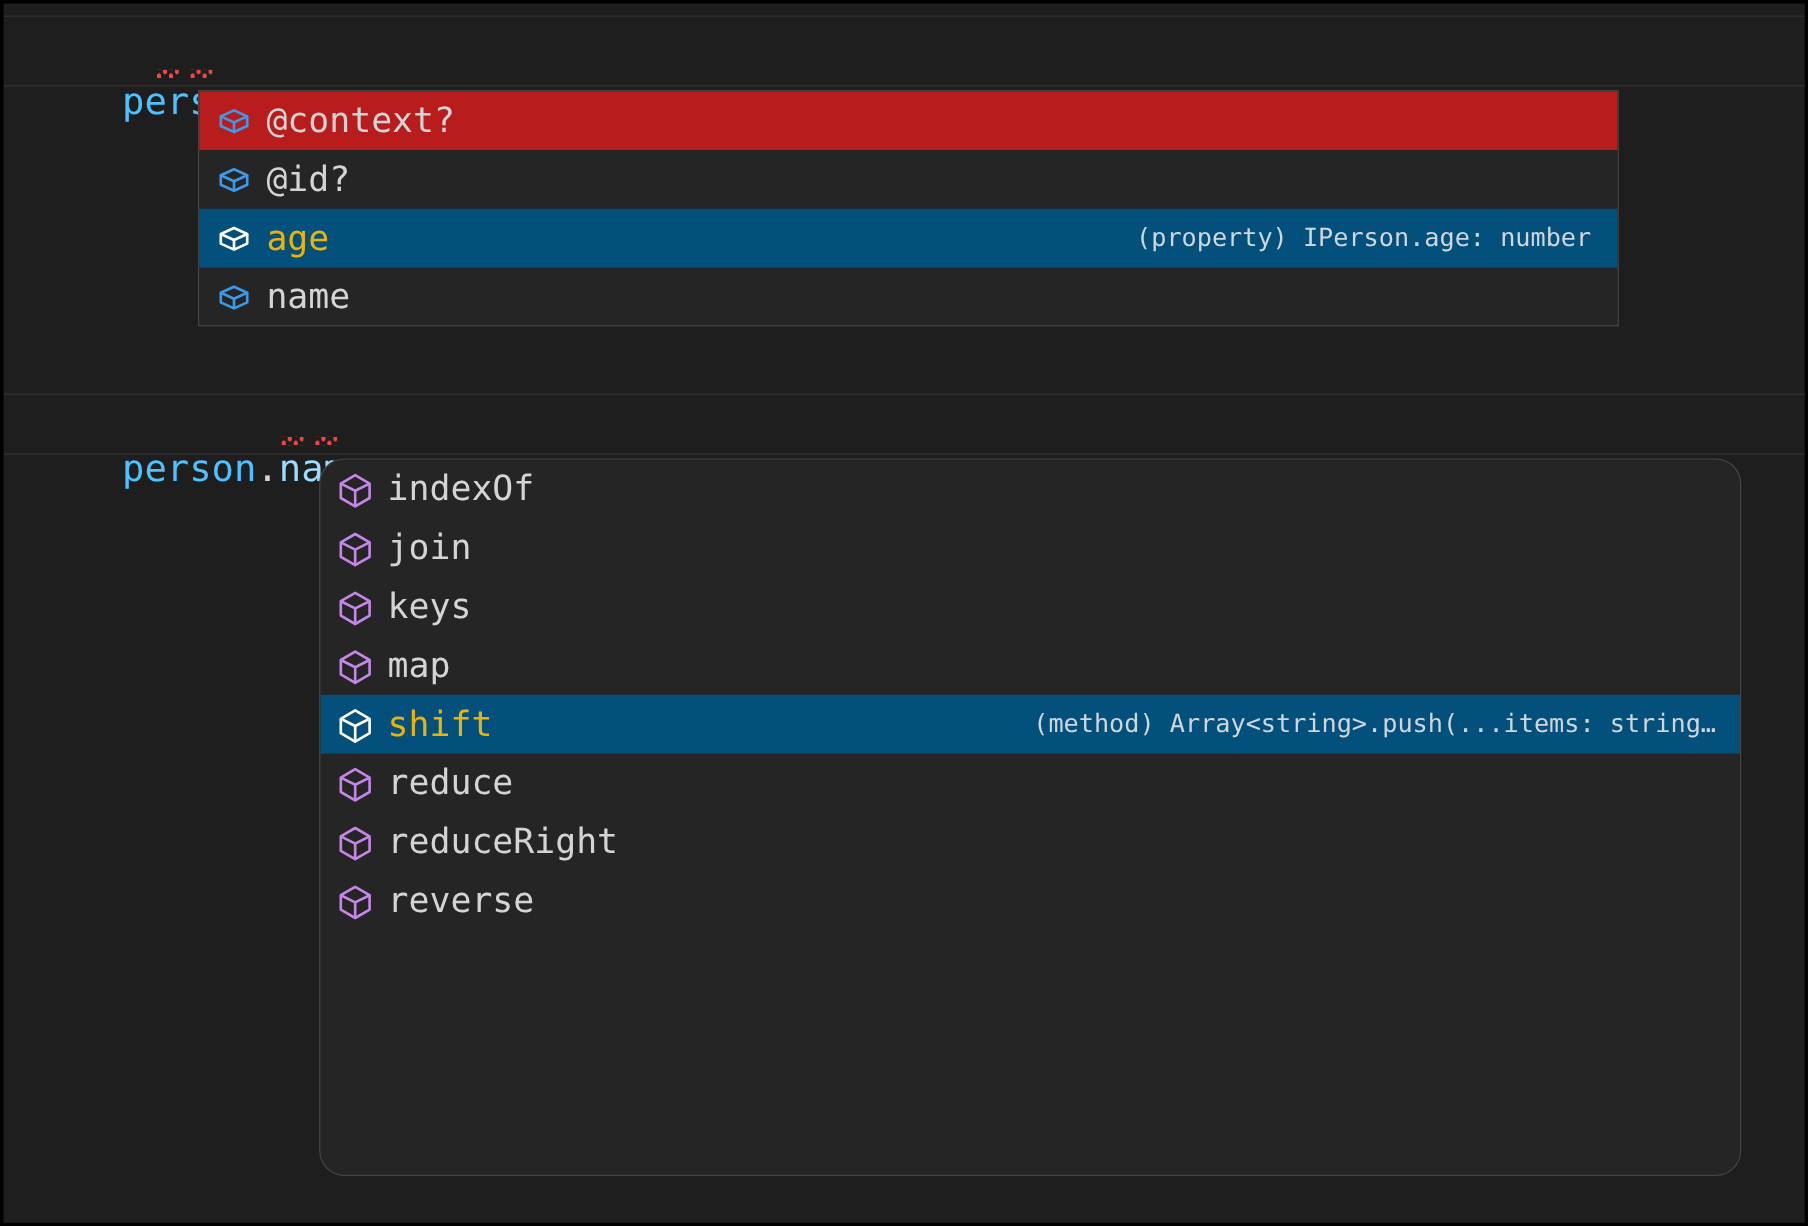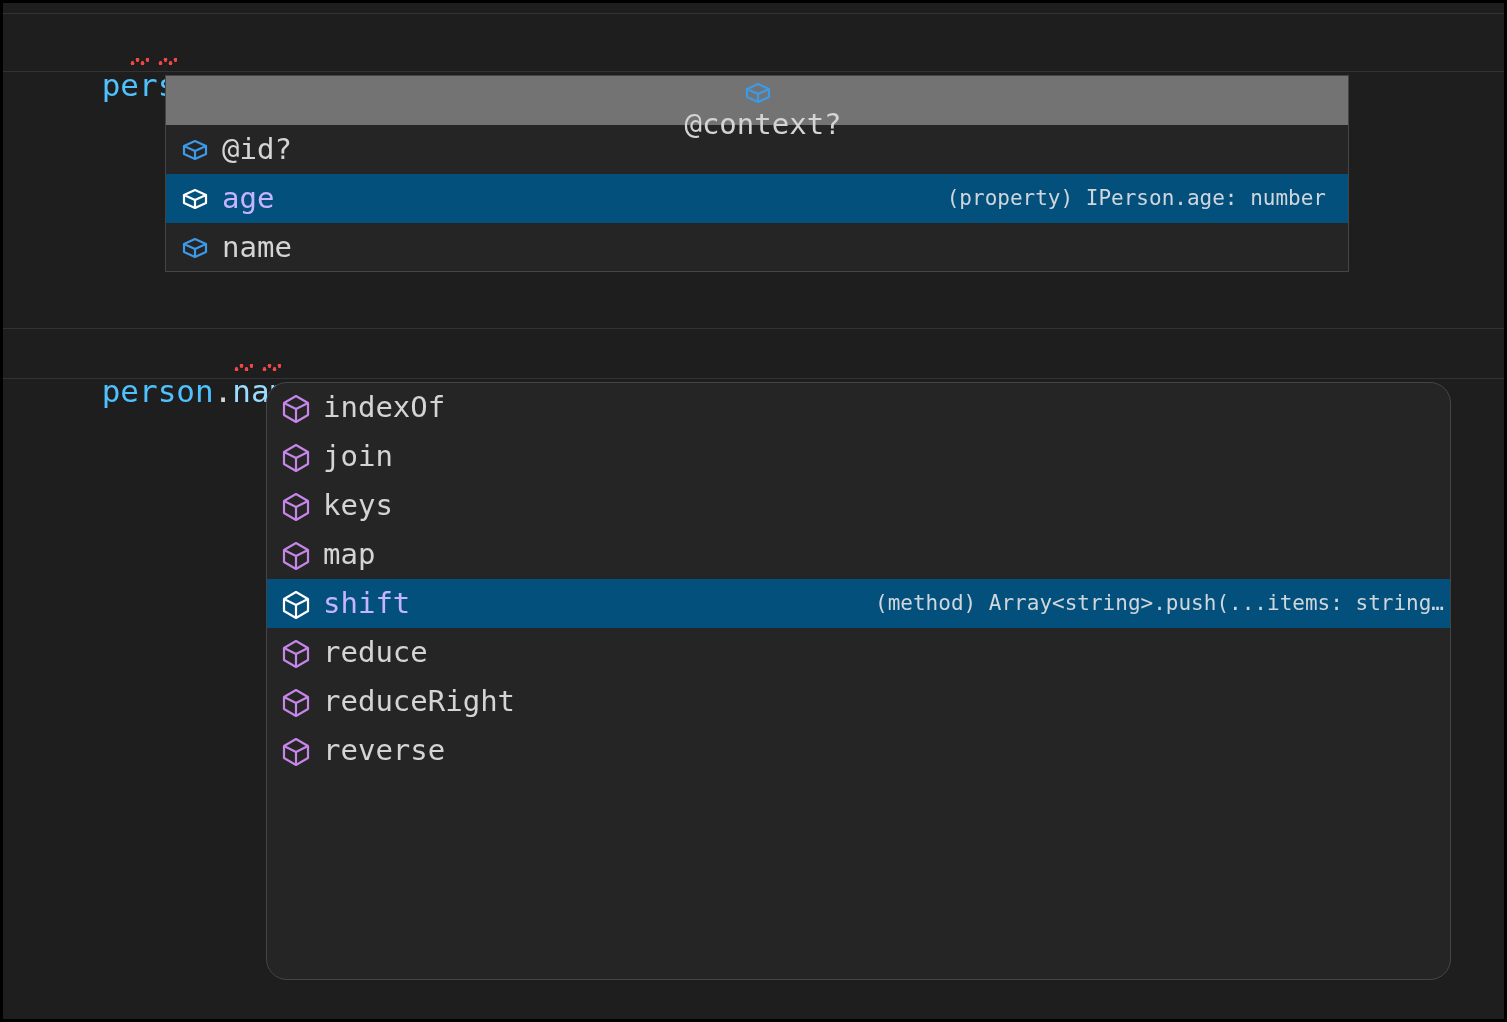--- a/index.html
+++ b/index.html
@@ -68,42 +68,42 @@
   }
   .srow {
     position: relative;
     display: flex;
     align-items: center;
     height: 49px;
     box-sizing: border-box;
     padding-left: 12px;
     color: #d4d4d4;
   }
-  .srow.hovered { background: #737373; flex-direction: column; }
+  .srow.hovered { background: #b91c1c; }
   .srow.selected { background: #04507d; color: #ffffff; }
 
   .sicon {
     width: 34px;
     height: 34px;
     flex: 0 0 34px;
     margin-right: 10px;
     display: flex;
     align-items: center;
     justify-content: center;
   }
   .sicon svg { display: block; }
 
   .slabel {
     font-family: "DejaVu Sans Mono", "Liberation Mono", monospace;
     font-size: 29px;
     line-height: 29px;
     white-space: pre;
     flex: 0 0 auto;
   }
-  .srow.selected .slabel { color: #c4b5fd; }
+  .srow.selected .slabel { color: #eab308; }
 
   .sdetail {
     margin-left: auto;
     padding-right: 22px;
     font-family: "DejaVu Sans Mono", "Liberation Mono", monospace;
     font-size: 21px;
     line-height: 25px;
     color: #cfd6dc;
     white-space: pre;
     overflow: hidden;
@@ -118,21 +118,21 @@
     height: 197px;
   }
   #suggest-name {
     left: 263px;
     top: 379px;
     width: 1185px;
     height: 598px;
     border-radius: 21px;
   }
   #suggest-name .sdetail {
-    padding-right: 6px;
+    padding-right: 20px;
   }
 </style>
 </head>
 <body>
 
 <div class="screen">
 
   <div class="hrule" style="top:10px;"></div>
   <div class="hrule" style="top:68px;"></div>
   <div class="hrule" style="top:325px;"></div>

